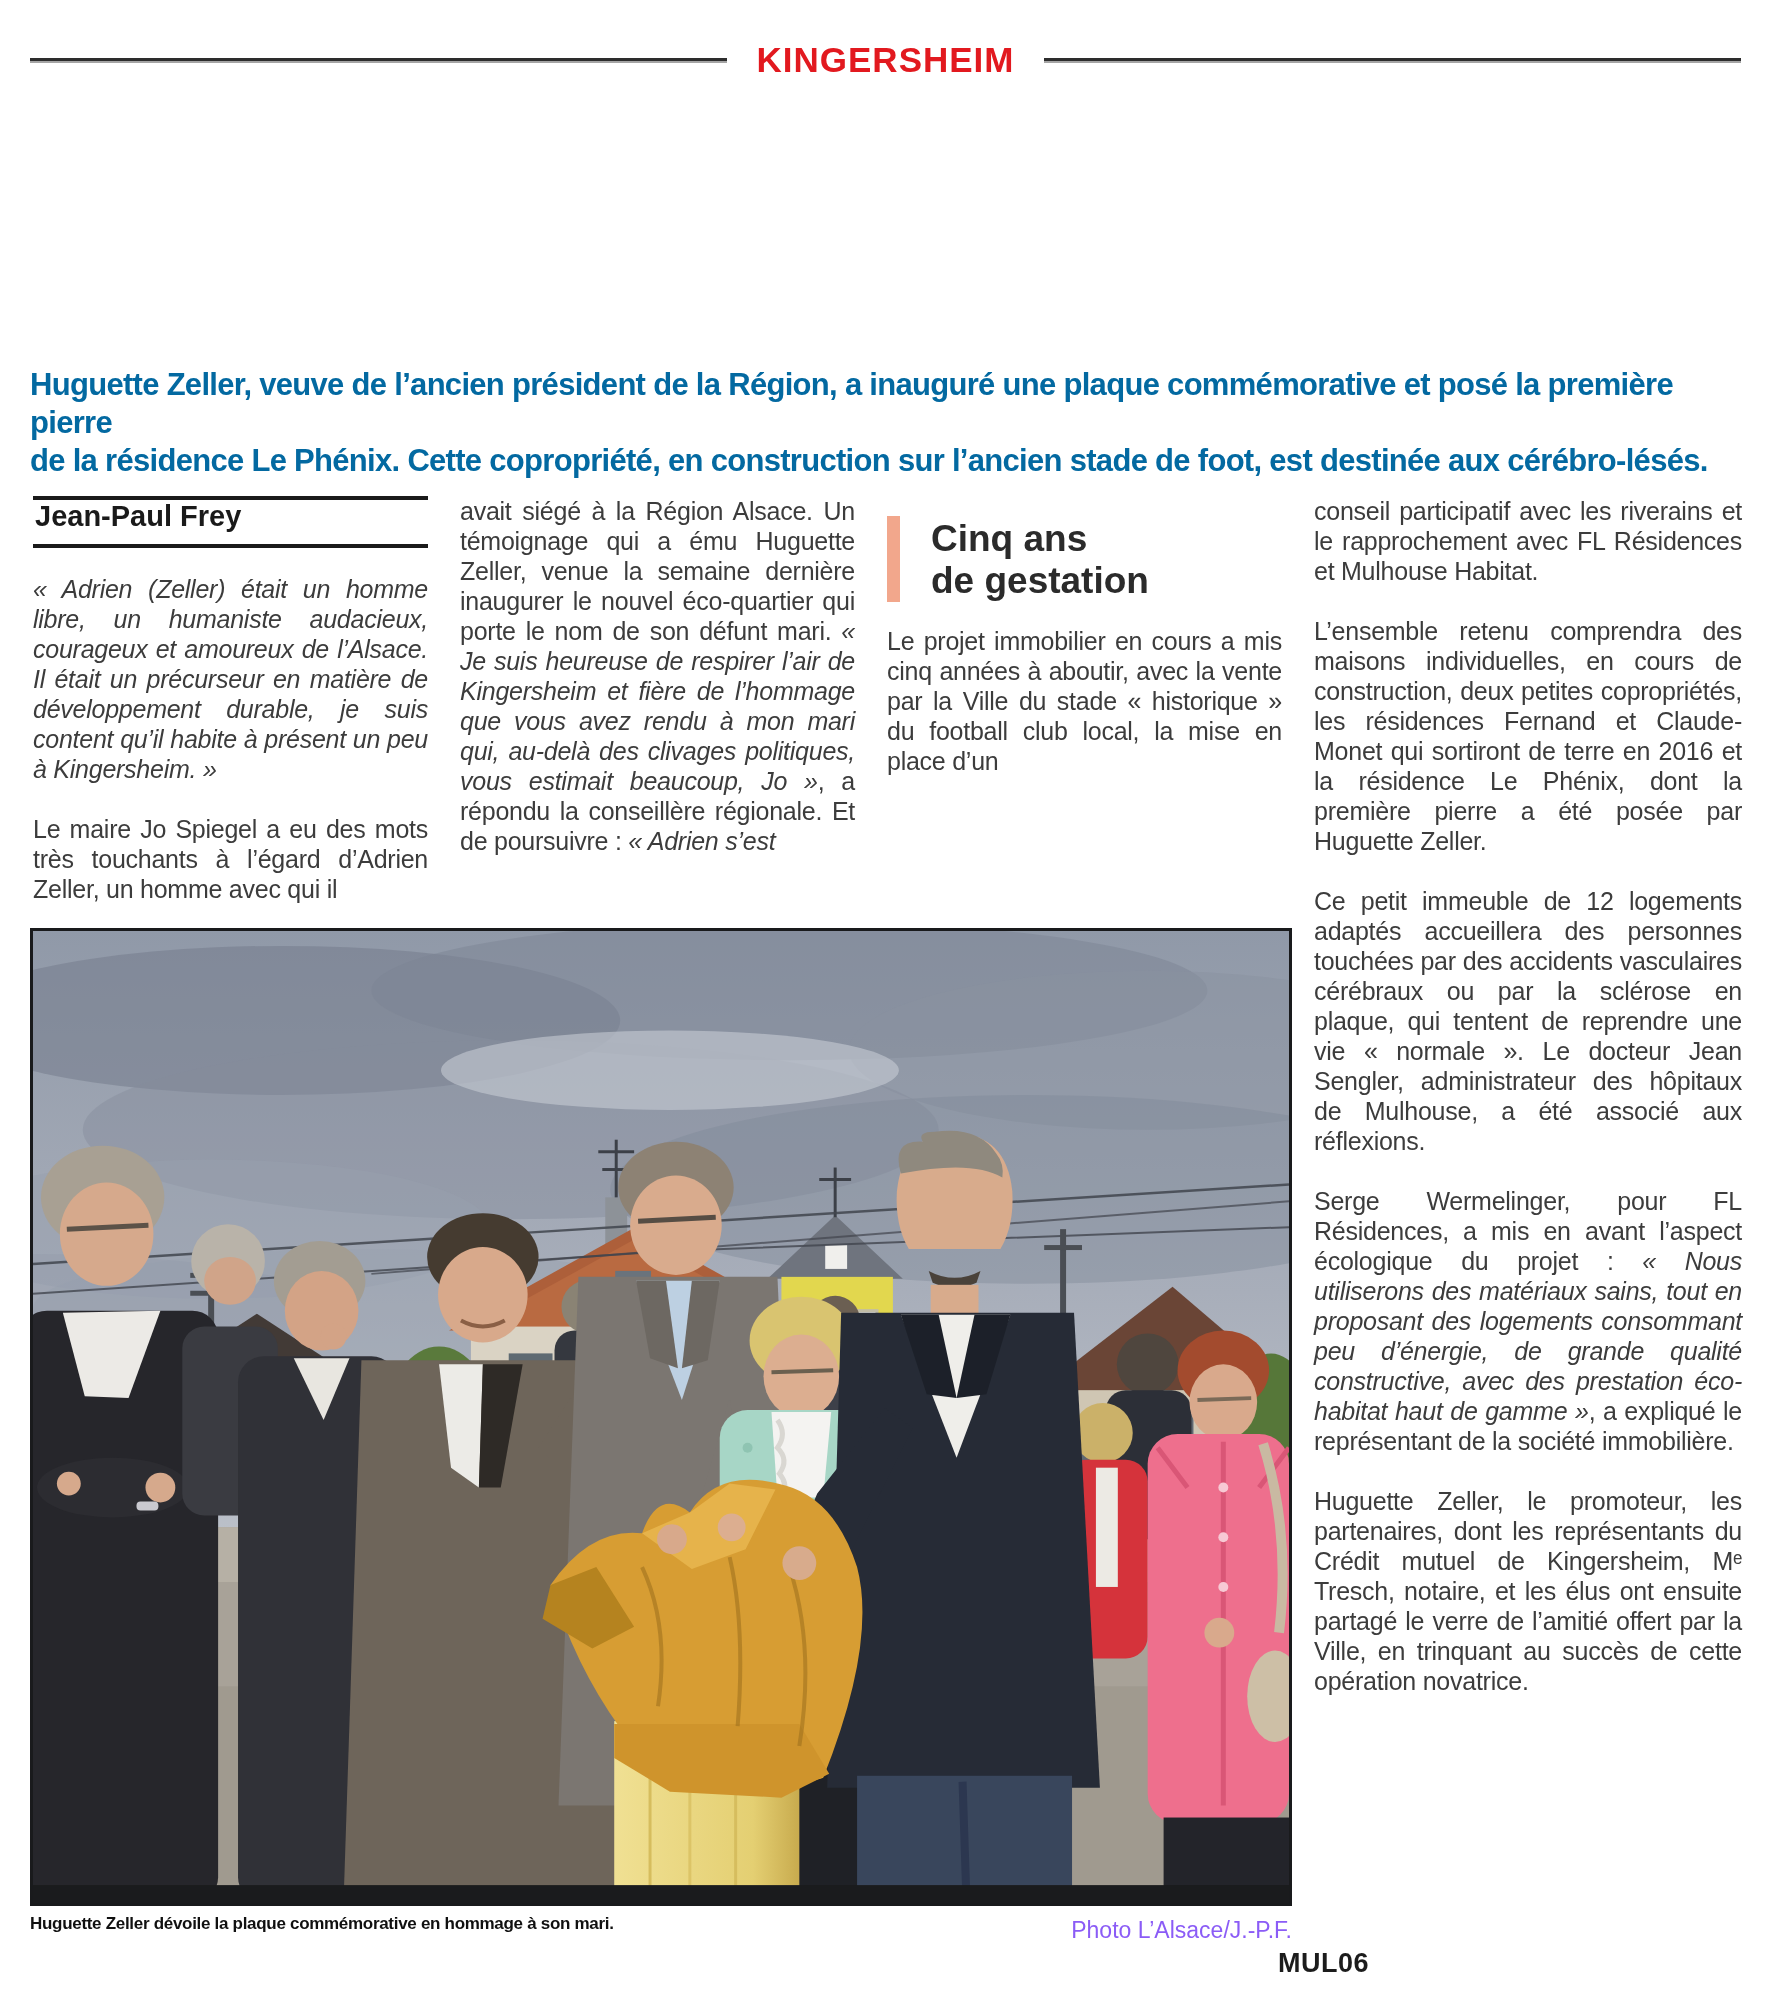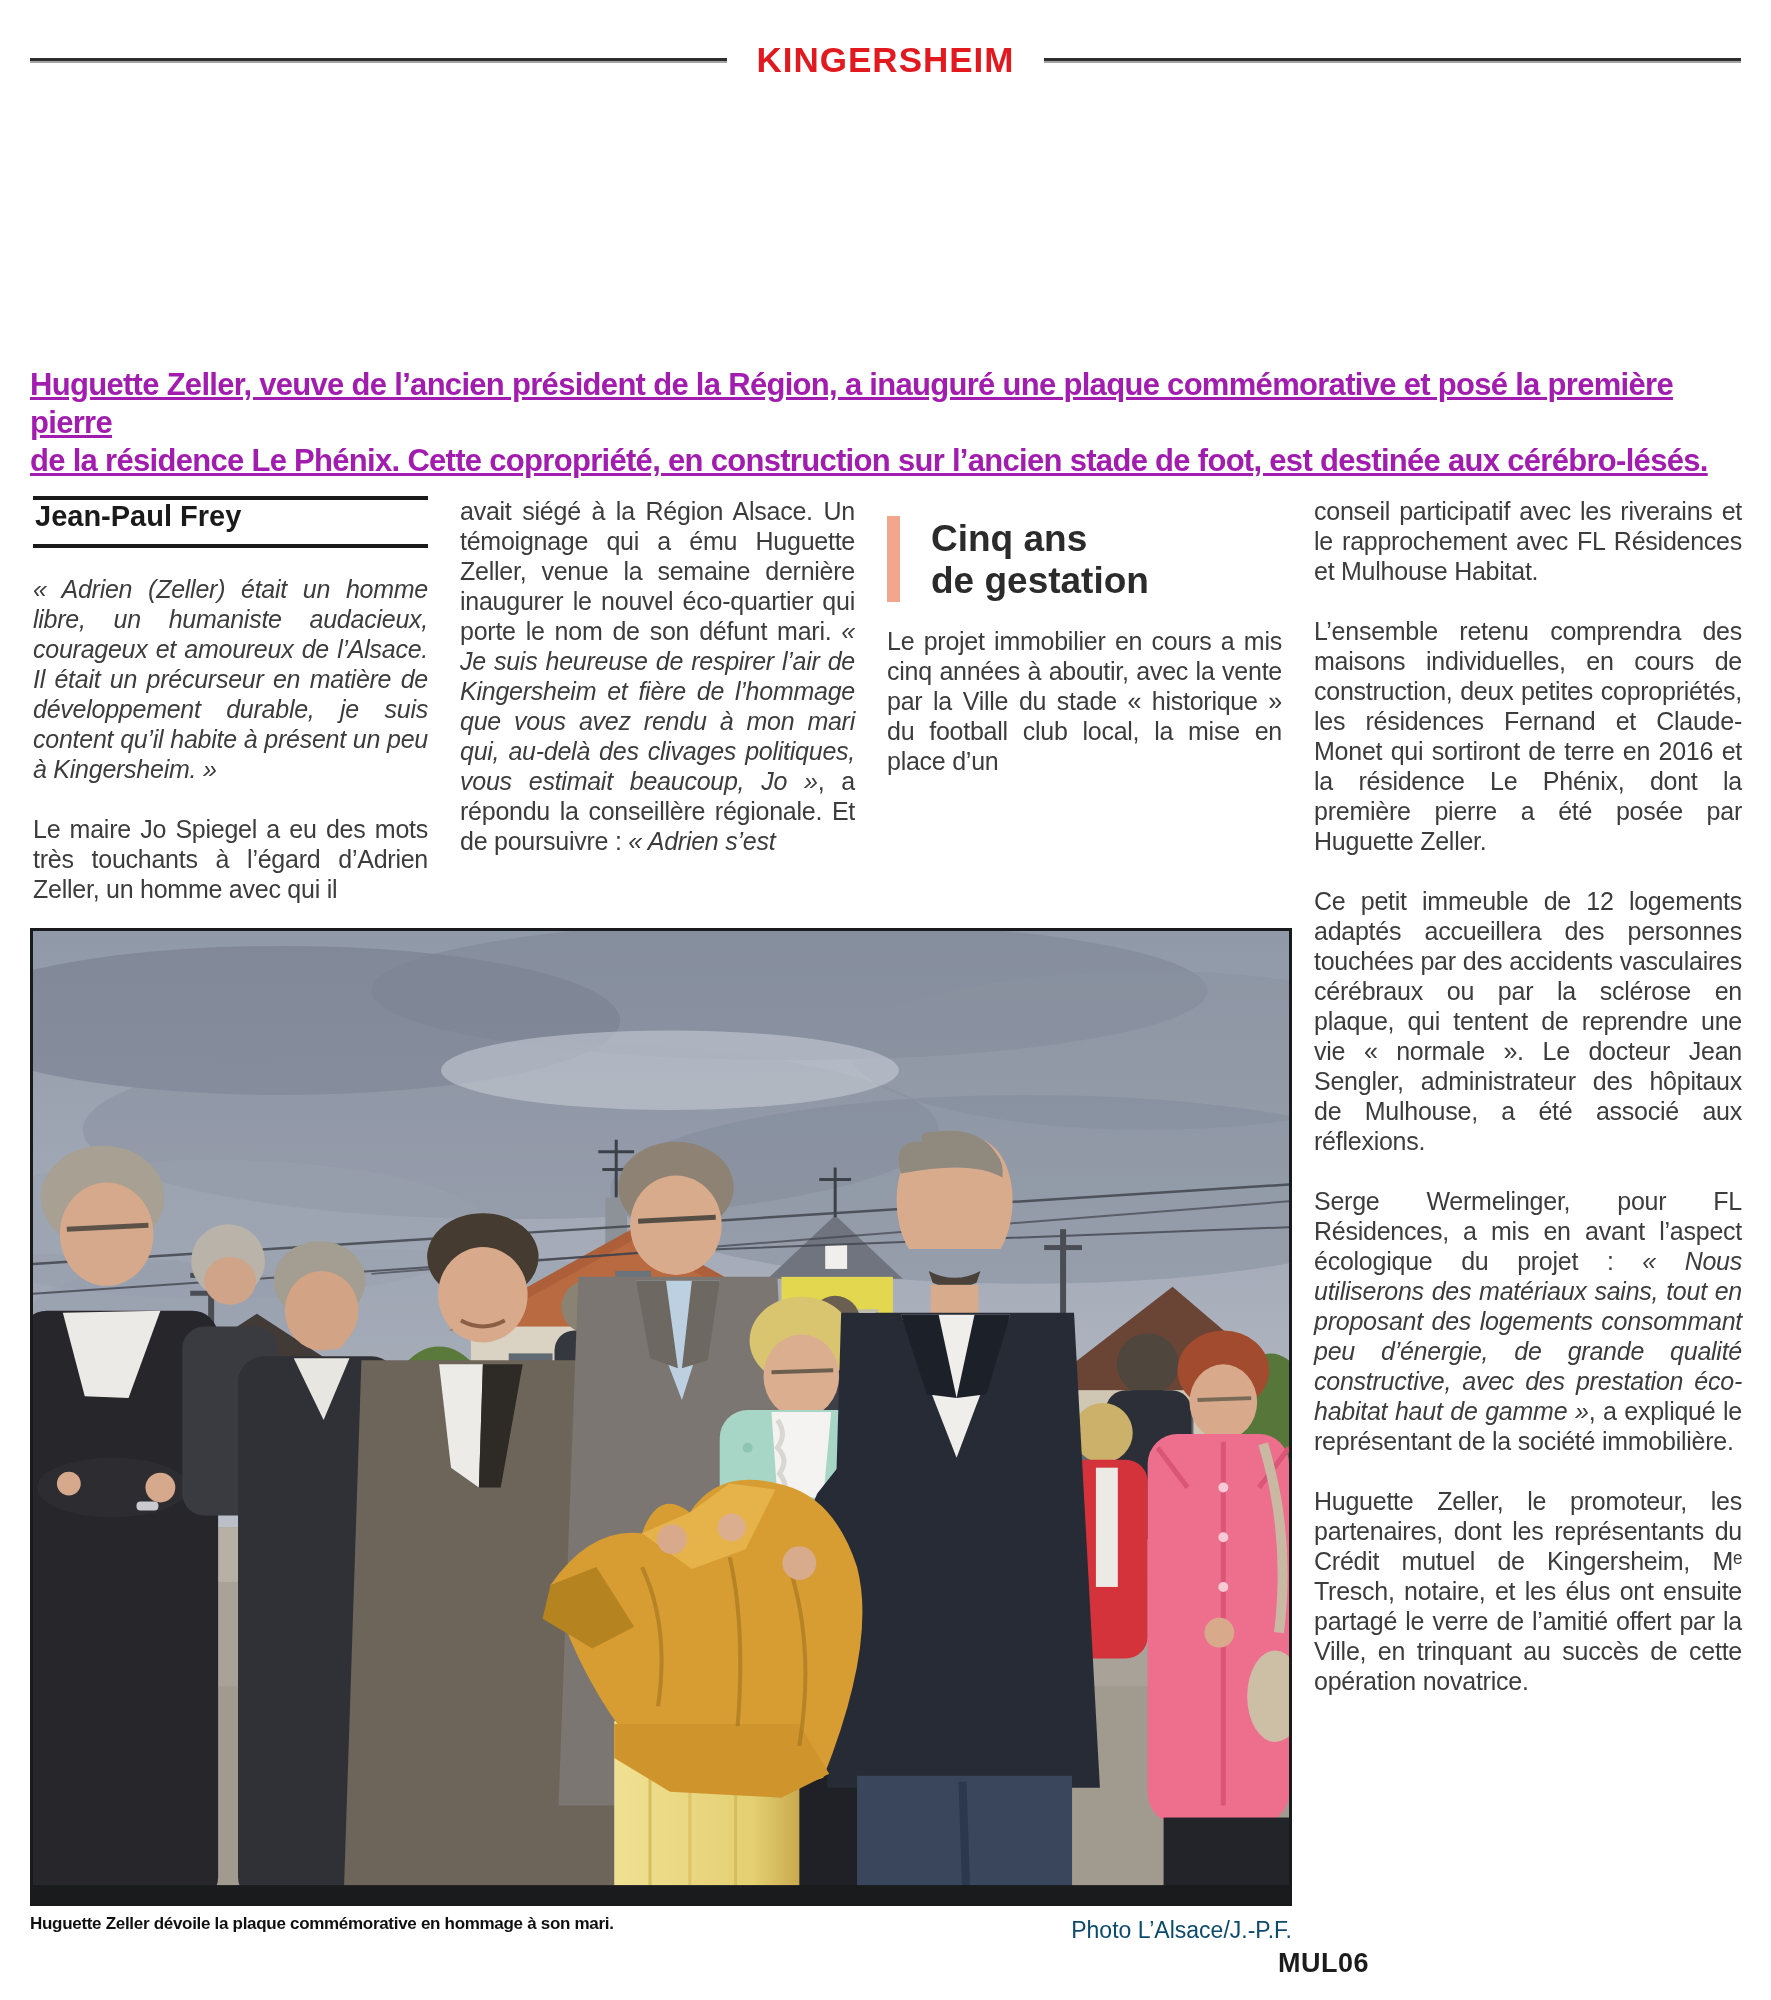--- a/index.html
+++ b/index.html
@@ -19,21 +19,21 @@
   .section-label{
     font-size:35px; font-weight:700; color:#e2191f; letter-spacing:1px; white-space:nowrap;
   }
   
   .headline{position:absolute; top:70px; left:0; width:100%; text-align:center;}
   .headline-line{
     font-size:118px; line-height:116px; font-weight:700; color:#1e1b1a;
     letter-spacing:-4px; transform:scaleX(.9); transform-origin:50% 0;
   }
   
-  .standfirst{position:absolute; top:366px; left:30px; right:19px; color:#a21caf;text-decoration:underline;}
+  .standfirst{position:absolute; top:366px; left:30px; right:19px; color:#0369a1;}
   .standfirst-line{font-size:31px; line-height:38px; font-weight:700; letter-spacing:-0.7px;}
   
   .col{position:absolute; top:496px;}
   .col-1{left:33px;  width:395px;}
   .col-2{left:460px; width:395px;}
   .col-3{left:887px; width:395px;}
   .col-4{left:1314px;width:428px; height:1460px;}
   .bodytext{
     margin:0 0 30px 0; text-align:justify; font-size:25px; line-height:30px;
     color:#3c3c3c; letter-spacing:-0.25px;
@@ -53,21 +53,21 @@
     position:absolute; left:30px; top:928px; width:1262px; height:978px;
     border:3px solid #191a1c; box-sizing:border-box; background:#9aa1ae;
   }
   .photo-frame svg{display:block; width:100%; height:100%;}
   
   .caption-row{
     position:absolute; left:30px; top:1914px; width:1262px;
     display:flex; justify-content:space-between; align-items:flex-start; gap:30px;
   }
   .caption{font-size:17px; font-weight:700; color:#101010; letter-spacing:-0.3px;}
-  .credit{font-size:23px; color:#0c4a6e; padding-top:3px; white-space:nowrap;margin-left:8px;}
+  .credit{font-size:23px; color:#8b5cf6; padding-top:3px; white-space:nowrap;margin-left:8px;}
   
   .page-code{
     position:absolute; left:1278px; top:1948px;
     font-size:27px; font-weight:700; color:#1c1c1c; letter-spacing:0.5px;
   }
 </style>
 </head>
 <body>
 
 <div class="page">

